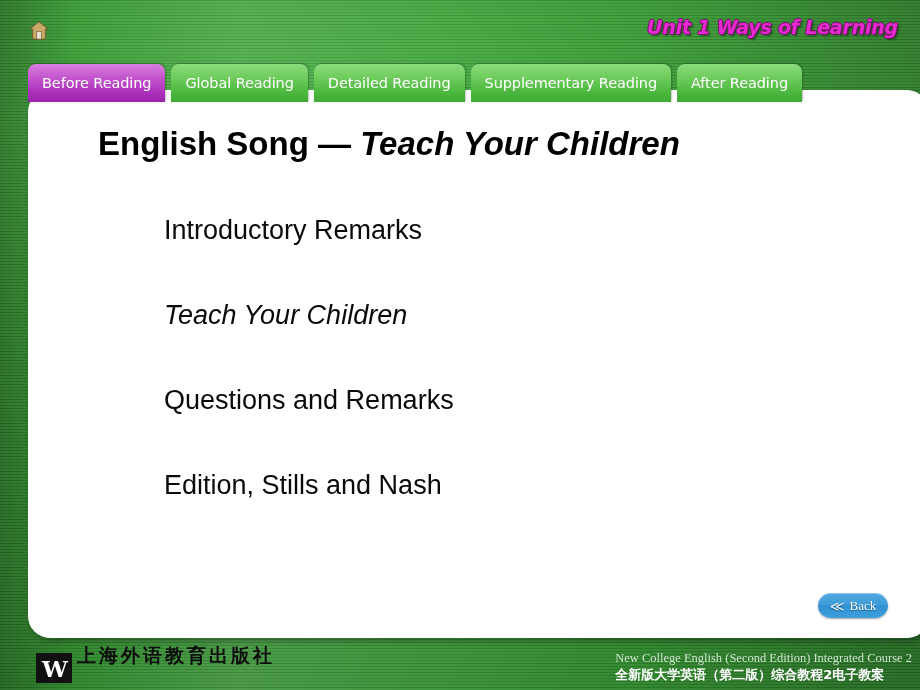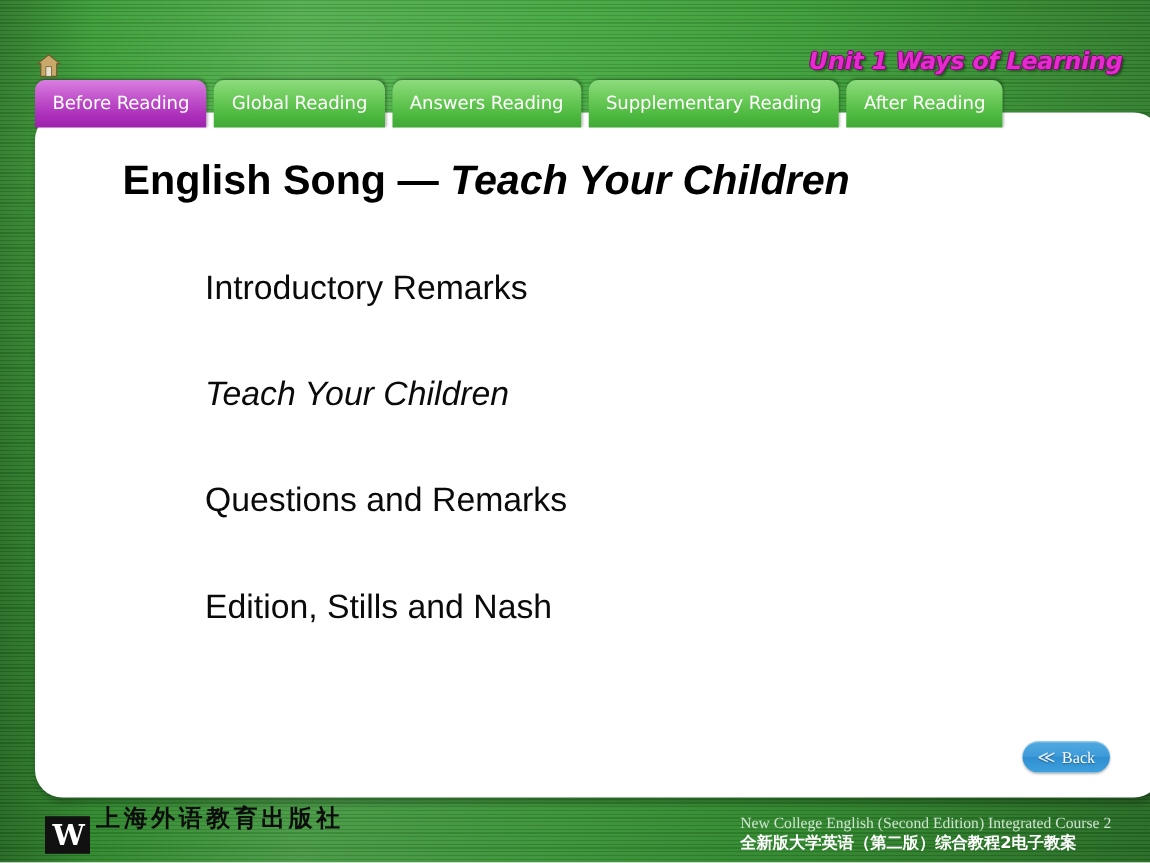--- a/index.html
+++ b/index.html
@@ -40,21 +40,20 @@
     pointer-events: none;
     z-index: 1;
   }
 
   
   #header {
     position: absolute;
     left: 0; top: 0;
     width: 920px; height: 52px;
     z-index: 3;
-    margin-top: 22px;
   }
 
   #home-icon {
     position: absolute;
     left: 28px; top: 20px;
     width: 22px; height: 20px;
   }
 
   #unit-title {
     position: absolute;
@@ -225,21 +224,21 @@
     font-family: "DejaVu Serif", serif;
     font-size: 19px;
     font-weight: bold;
     letter-spacing: 3px;
     line-height: 1.05;
     padding-bottom: 17px;
   }
 
   #footer-right {
     position: absolute;
-    right: 31px; bottom: 6px;
+    right: 8px; bottom: 6px;
     text-align: left;
     margin-top: 16px;
   }
   #footer-en {
     color: #cfe4cf;
     font-family: "Liberation Serif", serif;
     font-size: 12.5px;
     line-height: 1.25;
     white-space: nowrap;
   }
@@ -272,21 +271,21 @@
   </div>
 
   <div id="tabs">
     <div class="tab active">
       <span>Before Reading</span>
     </div>
     <div class="tab">
       <span>Global Reading</span>
     </div>
     <div class="tab">
-      <span>Answers Reading</span>
+      <span>Detailed Reading</span>
     </div>
     <div class="tab">
       <span>Supplementary Reading</span>
     </div>
     <div class="tab">
       <span>After Reading</span>
     </div>
   </div>
 
   <div id="panel">

